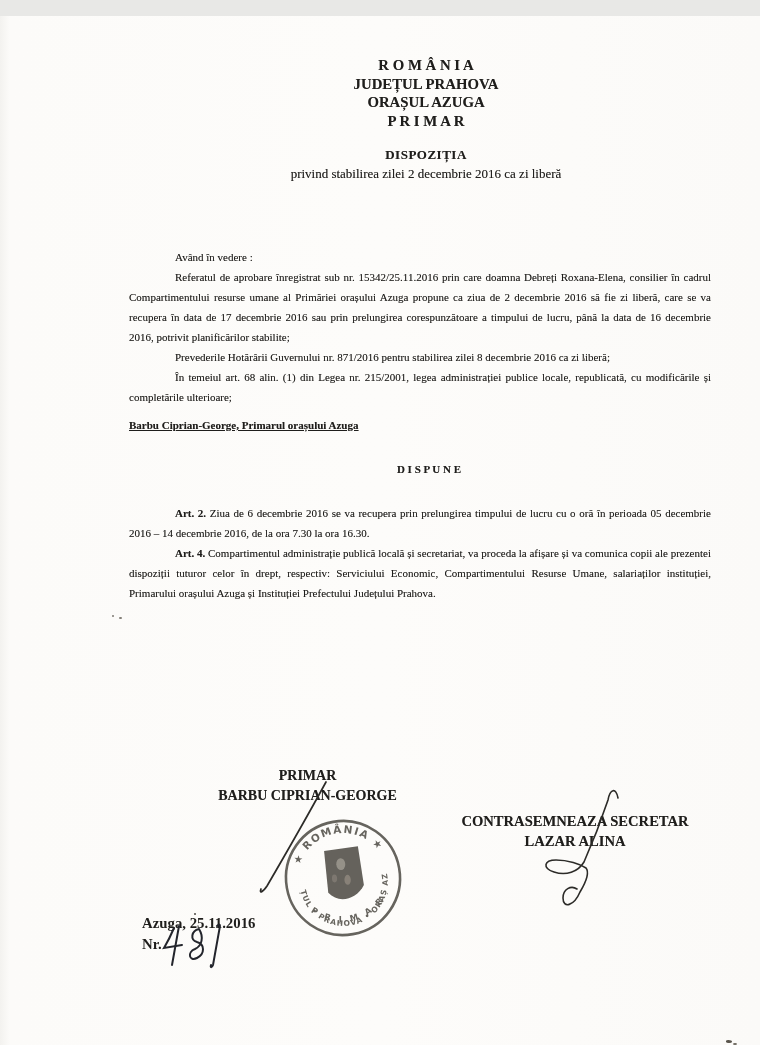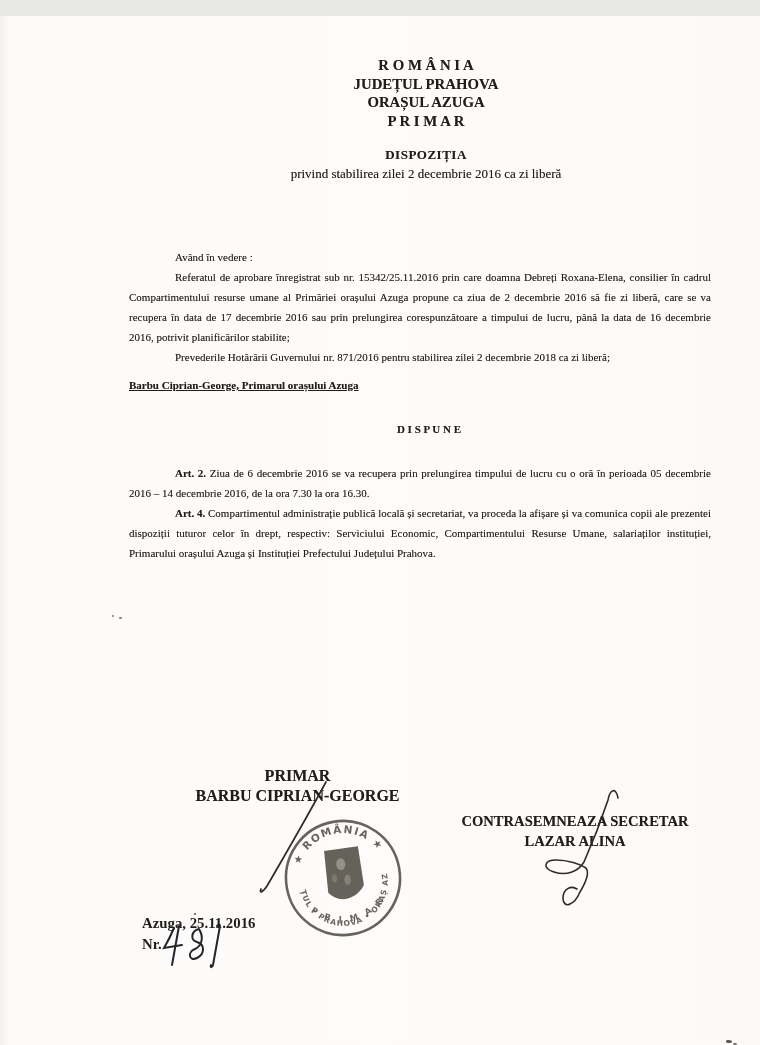--- a/index.html
+++ b/index.html
@@ -19,21 +19,21 @@
     text-shadow:0 0 .5px rgba(40,38,34,.45);
   }
   .header-block{left:92px;top:40px;width:668px;text-align:center;font-weight:bold;font-size:14.8px;line-height:18.5px;}
   .title-block{left:92px;top:129px;width:668px;text-align:center;font-size:13px;line-height:19px;}
   .title-main{font-weight:bold;letter-spacing:.5px;}
   .body-block{left:129px;top:231px;width:582px;text-align:justify;}
   .body-block p{margin:0;text-indent:46px;}
   .issuer{font-weight:bold;text-indent:0 !important;margin-top:8px !important;text-align:left;text-decoration:underline;}
   .dispune{font-weight:bold;text-align:center;text-indent:0 !important;margin-top:24px !important;margin-bottom:24px !important;padding-left:18px;}
   .art-label{font-weight:bold;}
-  .sig-left{left:175px;top:750px;width:245px;text-align:center;font-weight:bold;font-size:16px;line-height:19.5px;}
+  .sig-left{left:185px;top:750px;width:245px;text-align:center;font-weight:bold;font-size:14px;line-height:19.5px;}
   .sig-right{left:440px;top:795px;width:270px;text-align:center;font-weight:bold;font-size:14.6px;line-height:20px;}
   .footer-block{left:142px;top:897px;font-weight:bold;font-size:14.8px;line-height:21px;}
   .visually-hidden{position:absolute;width:1px;height:1px;overflow:hidden;clip-path:inset(50%);}
   .speck{position:absolute;background:#7e7a72;border-radius:50%;}
   svg text{text-shadow:none;}
 </style>
 </head>
 <body>
 
 <div class="page">
@@ -46,21 +46,22 @@
   </div>
 
   <div class="abs title-block doc-text">
     <div class="title-main">DISPOZIȚIA</div>
     <div>privind stabilirea zilei 2 decembrie 2016 ca zi liberă</div>
   </div>
 
   <div class="abs body-block doc-text">
     <p>Având în vedere :</p>
     <p>Referatul de aprobare înregistrat sub nr. 15342/25.11.2016 prin care doamna Debreți Roxana-Elena, consilier în cadrul Compartimentului resurse umane al Primăriei orașului Azuga propune ca ziua de 2 decembrie 2016 să fie zi liberă, care se va recupera în data de 17 decembrie 2016 sau prin prelungirea corespunzătoare a timpului de lucru, până la data de 16 decembrie 2016, potrivit planificărilor stabilite;</p>
-    <p>Prevederile Hotărârii Guvernului nr. 871/2016 pentru stabilirea zilei 2 decembrie 2018 ca zi liberă;</p>
+    <p>Prevederile Hotărârii Guvernului nr. 871/2016 pentru stabilirea zilei 8 decembrie 2016 ca zi liberă;</p>
+    <p>În temeiul art. 68 alin. (1) din Legea nr. 215/2001, legea administrației publice locale, republicată, cu  modificările și completările ulterioare;</p>
     <p class="issuer">Barbu Ciprian-George, Primarul orașului Azuga</p>
     <p class="dispune">D I S P U N E</p>
     <p><span class="art-label">Art. 2.</span><span> Ziua de 6 decembrie 2016 se va recupera prin prelungirea timpului de lucru cu o oră în perioada 05 decembrie 2016 – 14 decembrie 2016, de la ora 7.30 la ora 16.30.</span></p>
     <p><span class="art-label">Art. 4.</span><span> Compartimentul  administrație publică locală și secretariat, va proceda la afișare și va comunica copii ale prezentei dispoziții tuturor celor în drept, respectiv: Serviciului Economic, Compartimentului Resurse Umane, salariaților instituției, Primarului orașului Azuga și Instituției Prefectului Județului Prahova.</span></p>
   </div>
 
   <div class="abs sig-left doc-text">
     <div>PRIMAR</div>
     <div>BARBU CIPRIAN-GEORGE</div>
   </div>

